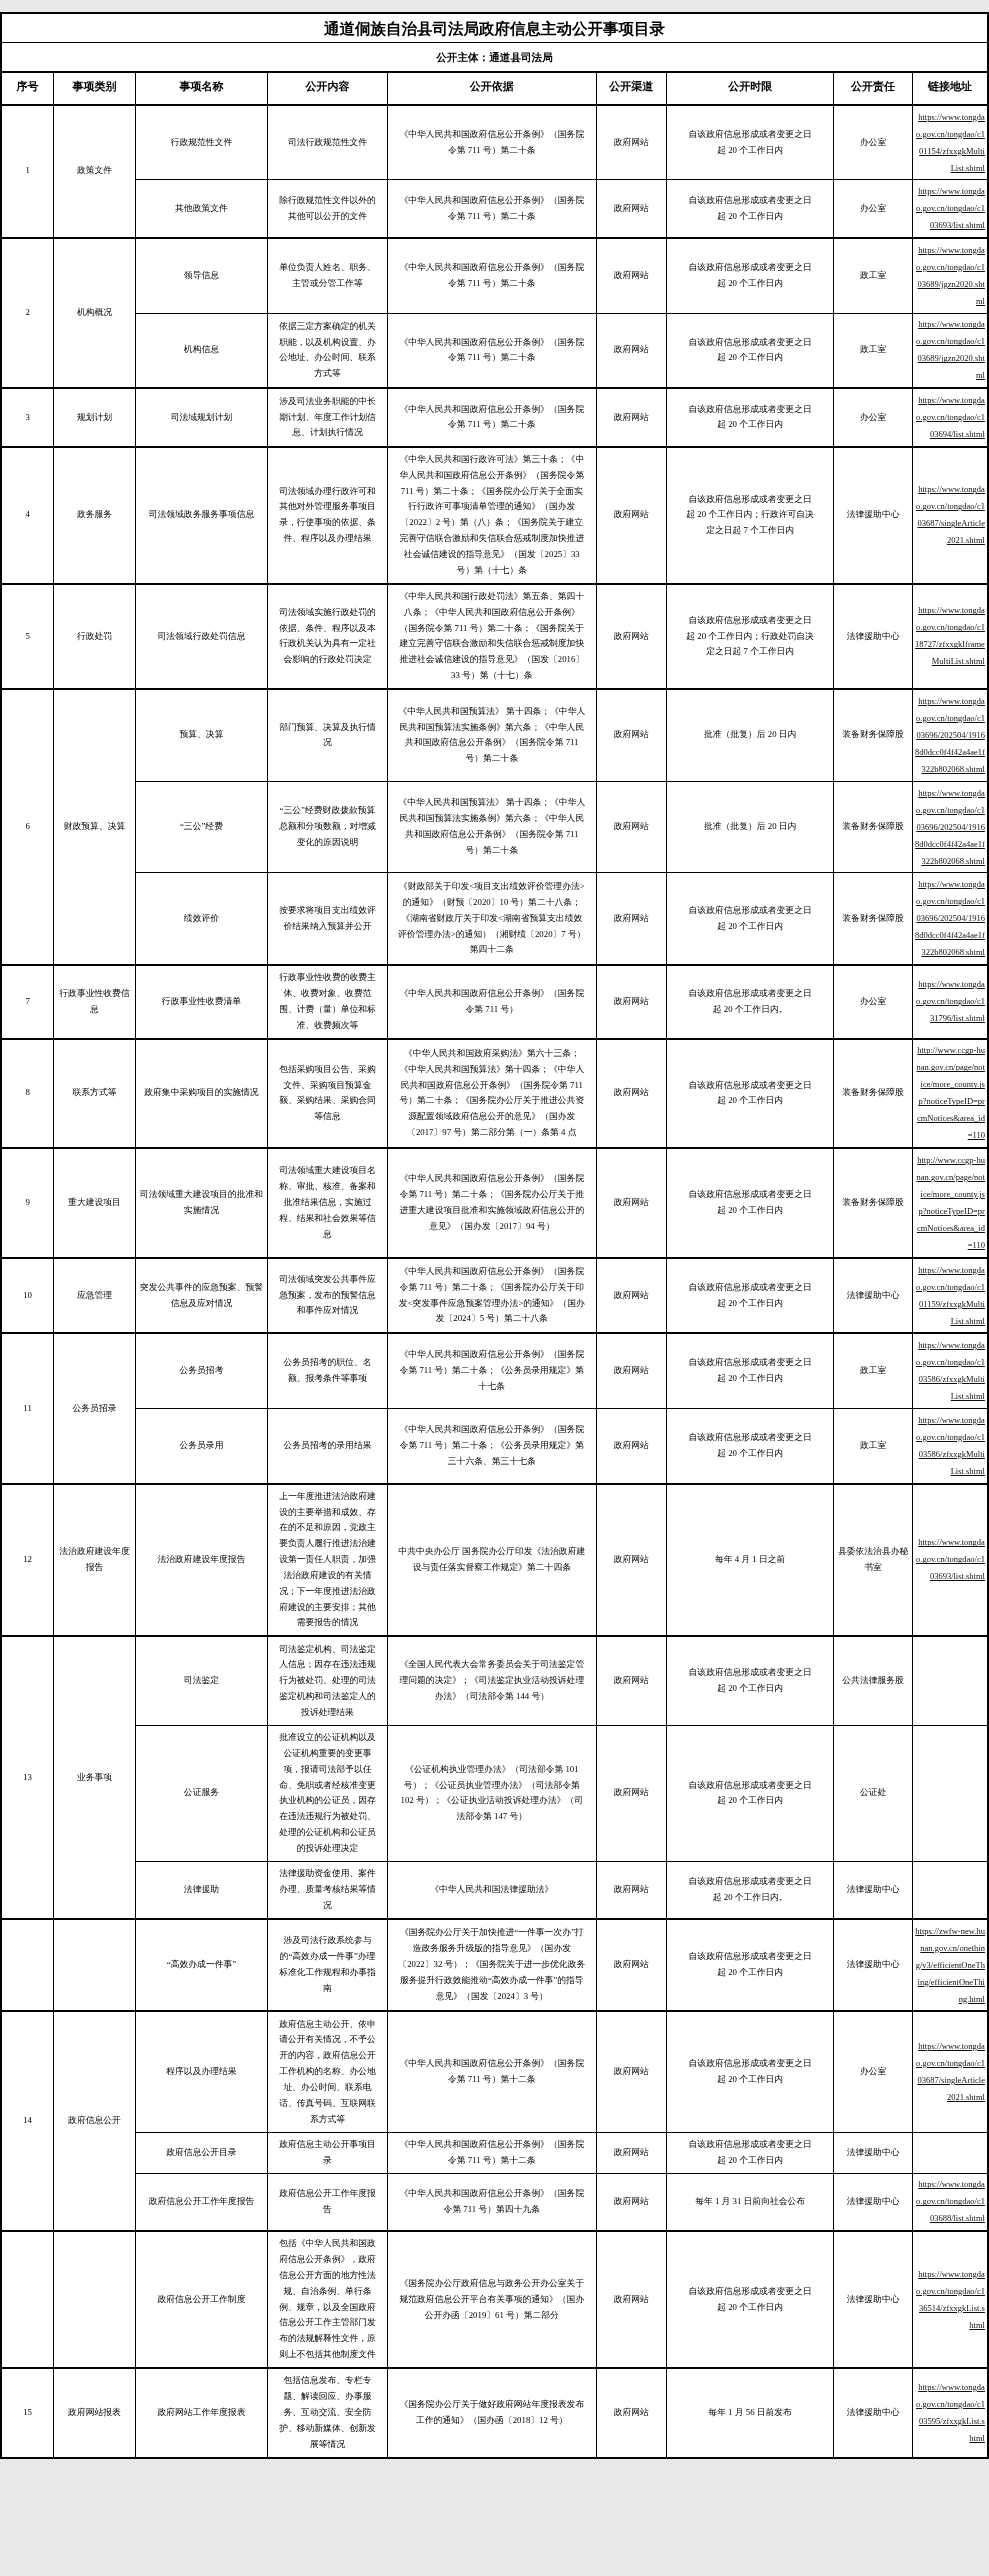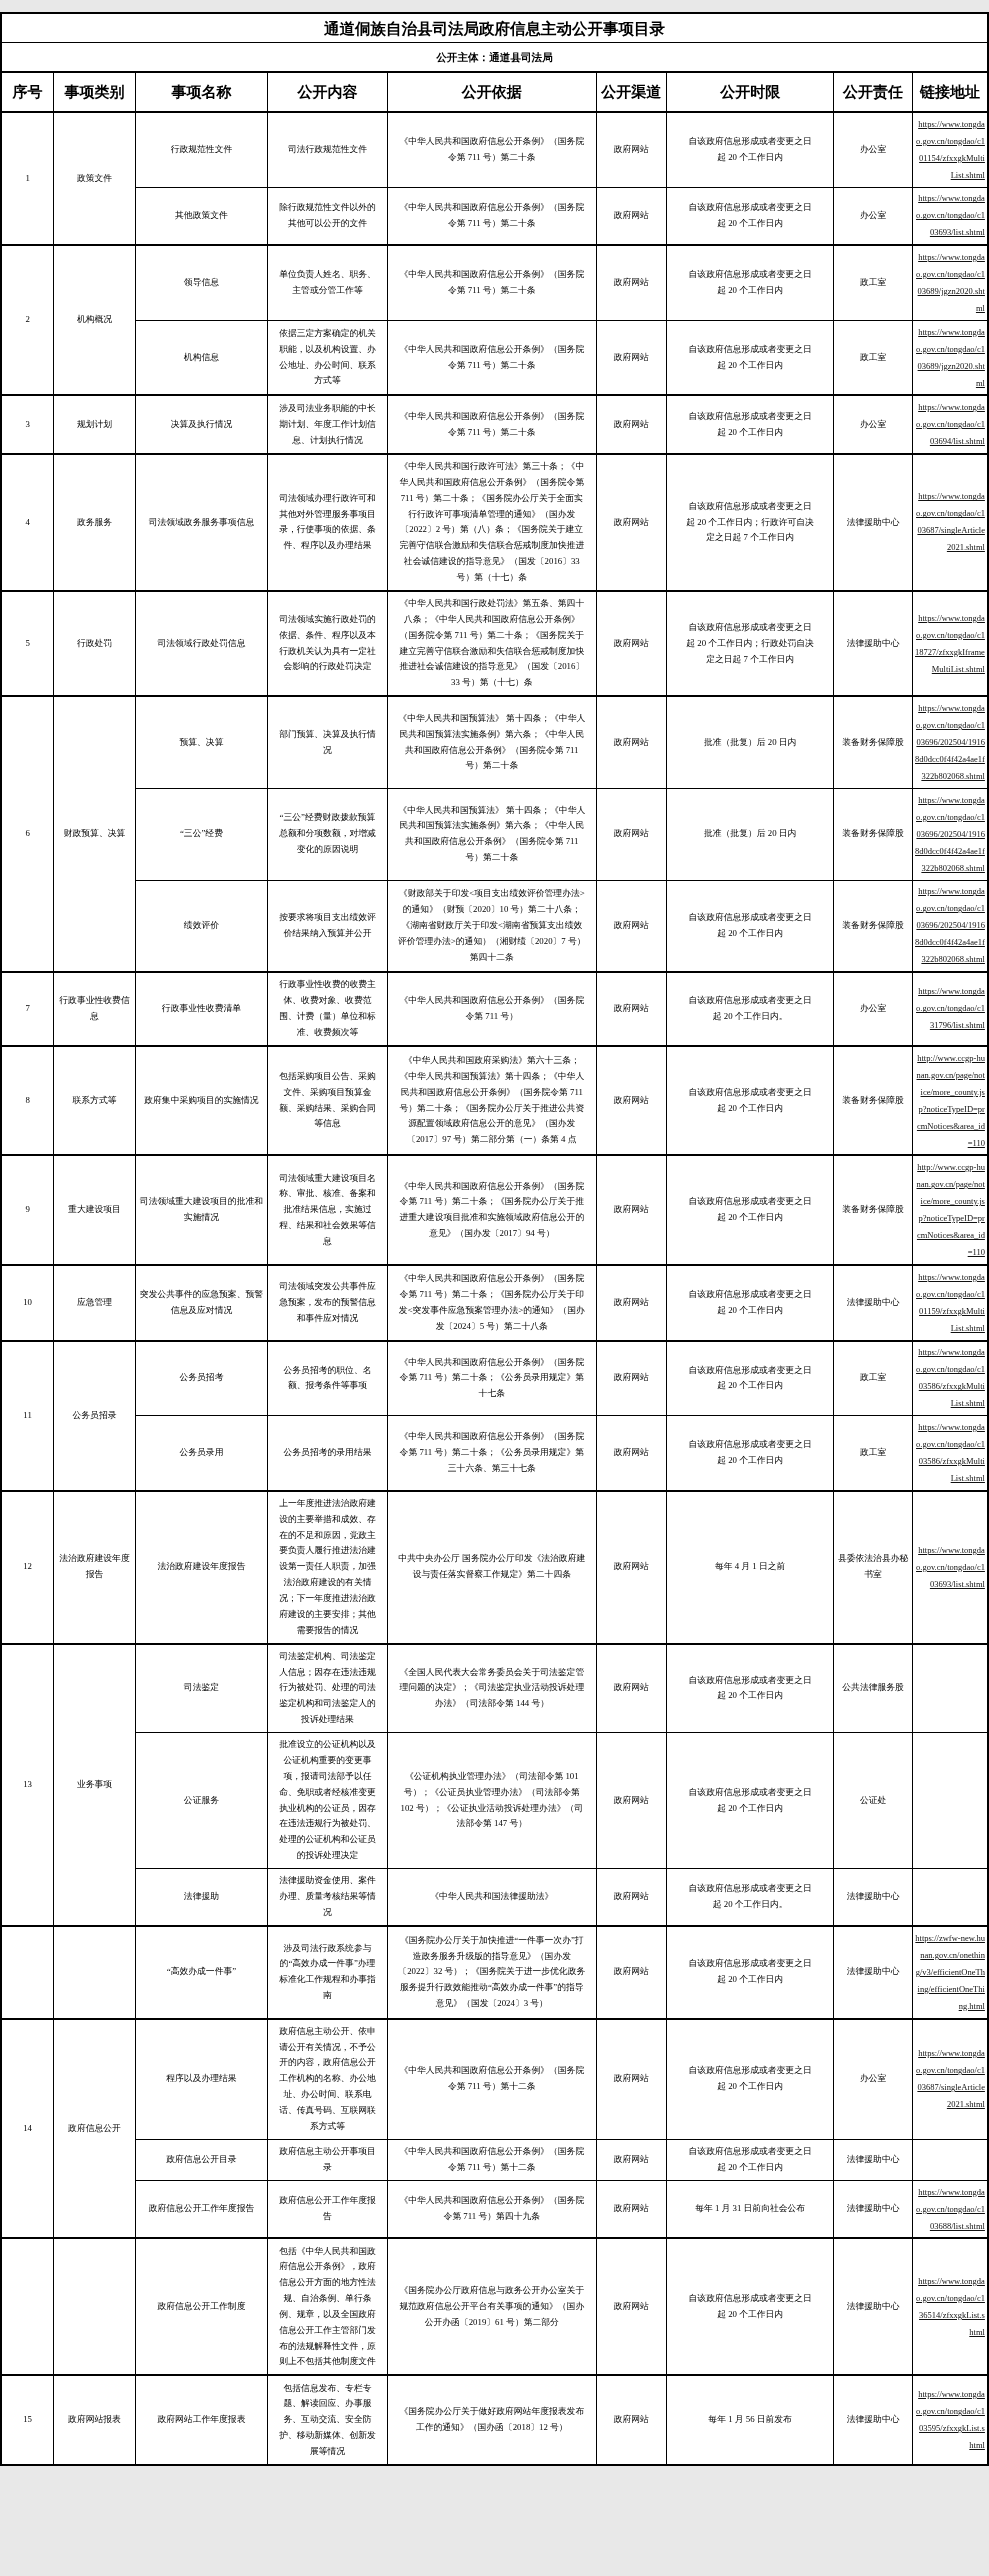--- a/index.html
+++ b/index.html
@@ -34,23 +34,23 @@
     font-size:15.5px;
     line-height:1.2;
   }
   tr.subtitle-row td{
     font-family:"Liberation Sans","DejaVu Sans",sans-serif;
     font-weight:bold;
     font-size:10.6px;
     padding:4.2px 2.8px;
   }
   tr.head-row th{
-    font-family:Liberation Sans, sans-serif;
+    font-family:Liberation Mono, monospace;
     font-weight:bold;
-    font-size:15px;
+    font-size:11px;
     border-top:2.1px solid #000;
     border-bottom:1.4px solid #000;
     padding:5.6px 1.4px;
   }
   tr.group-start td{ border-top:2.1px solid #000; }
   table{ border:2.1px solid #000; }
   td.link-cell{
     text-align:right;
     padding:2.8px 2.1px;
   }
@@ -139,34 +139,34 @@
           <td class="content-cell">依据三定方案确定的机关职能，以及机构设置、办公地址、办公时间、联系方式等</td>
           <td class="basis-cell">《中华人民共和国政府信息公开条例》（国务院令第 711 号）第二十条</td>
           <td class="channel-cell">政府网站</td>
           <td class="deadline-cell">自该政府信息形成或者变更之日起 20 个工作日内</td>
           <td class="dept-cell">政工室</td>
           <td class="link-cell"><a href="#">https://www.tongdao.gov.cn/tongdao/c103689/jgzn2020.shtml</a></td>
         </tr>
         <tr class="group-start">
           <td class="seq-cell">3</td>
           <td class="category-cell">规划计划</td>
-          <td class="name-cell">决算及执行情况</td>
+          <td class="name-cell">司法域规划计划</td>
           <td class="content-cell">涉及司法业务职能的中长期计划、年度工作计划信息、计划执行情况</td>
           <td class="basis-cell">《中华人民共和国政府信息公开条例》（国务院令第 711 号）第二十条</td>
           <td class="channel-cell">政府网站</td>
           <td class="deadline-cell">自该政府信息形成或者变更之日起 20 个工作日内</td>
           <td class="dept-cell">办公室</td>
           <td class="link-cell"><a href="#">https://www.tongdao.gov.cn/tongdao/c103694/list.shtml</a></td>
         </tr>
         <tr class="group-start">
           <td class="seq-cell">4</td>
           <td class="category-cell">政务服务</td>
           <td class="name-cell">司法领域政务服务事项信息</td>
           <td class="content-cell">司法领域办理行政许可和其他对外管理服务事项目录，行使事项的依据、条件、程序以及办理结果</td>
-          <td class="basis-cell">《中华人民共和国行政许可法》第三十条；《中华人民共和国政府信息公开条例》（国务院令第 711 号）第二十条；《国务院办公厅关于全面实行行政许可事项清单管理的通知》（国办发〔2022〕2 号）第（八）条；《国务院关于建立完善守信联合激励和失信联合惩戒制度加快推进社会诚信建设的指导意见》（国发〔2016〕33 号）第（十七）条</td>
+          <td class="basis-cell">《中华人民共和国行政许可法》第三十条；《中华人民共和国政府信息公开条例》（国务院令第 711 号）第二十条；《国务院办公厅关于全面实行行政许可事项清单管理的通知》（国办发〔2022〕2 号）第（八）条；《国务院关于建立完善守信联合激励和失信联合惩戒制度加快推进社会诚信建设的指导意见》（国发〔2025〕33 号）第（十七）条</td>
           <td class="channel-cell">政府网站</td>
           <td class="deadline-cell">自该政府信息形成或者变更之日起 20 个工作日内；行政许可自决定之日起 7 个工作日内</td>
           <td class="dept-cell">法律援助中心</td>
           <td class="link-cell"><a href="#">https://www.tongdao.gov.cn/tongdao/c103687/singleArticle2021.shtml</a></td>
         </tr>
         <tr class="group-start">
           <td class="seq-cell">5</td>
           <td class="category-cell">行政处罚</td>
           <td class="name-cell">司法领域行政处罚信息</td>
           <td class="content-cell">司法领域实施行政处罚的依据、条件、程序以及本行政机关认为具有一定社会影响的行政处罚决定</td>

